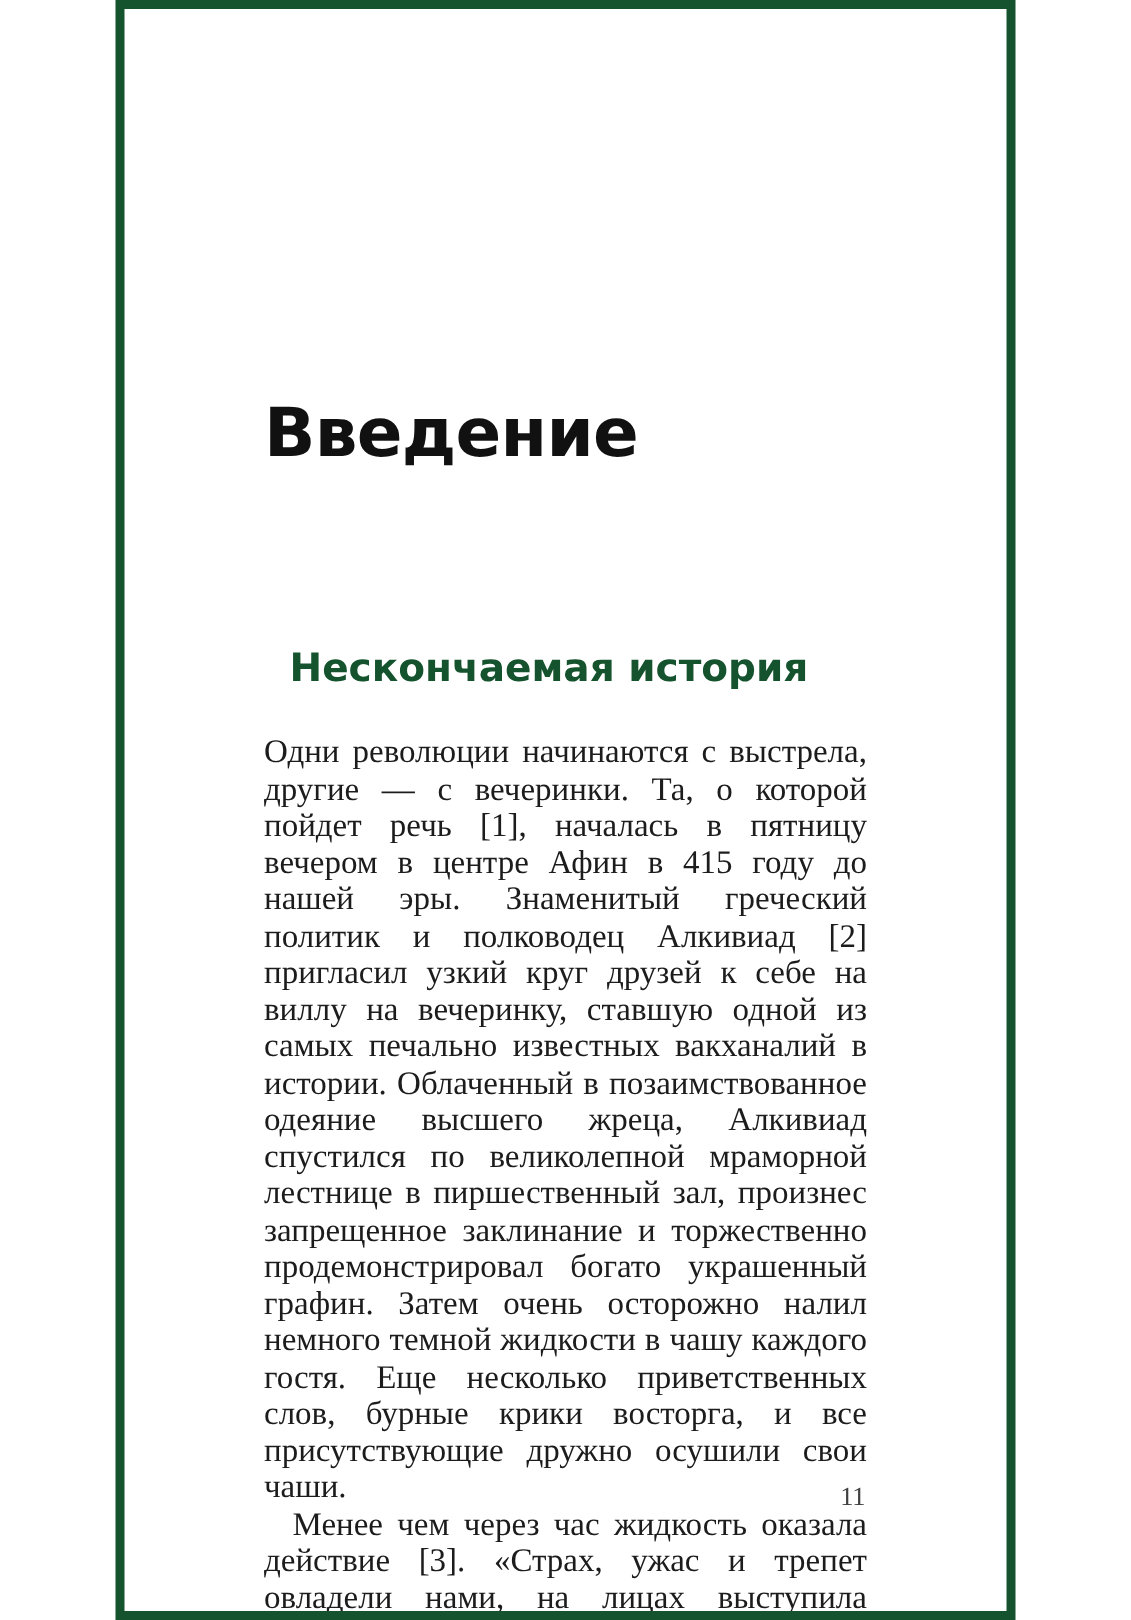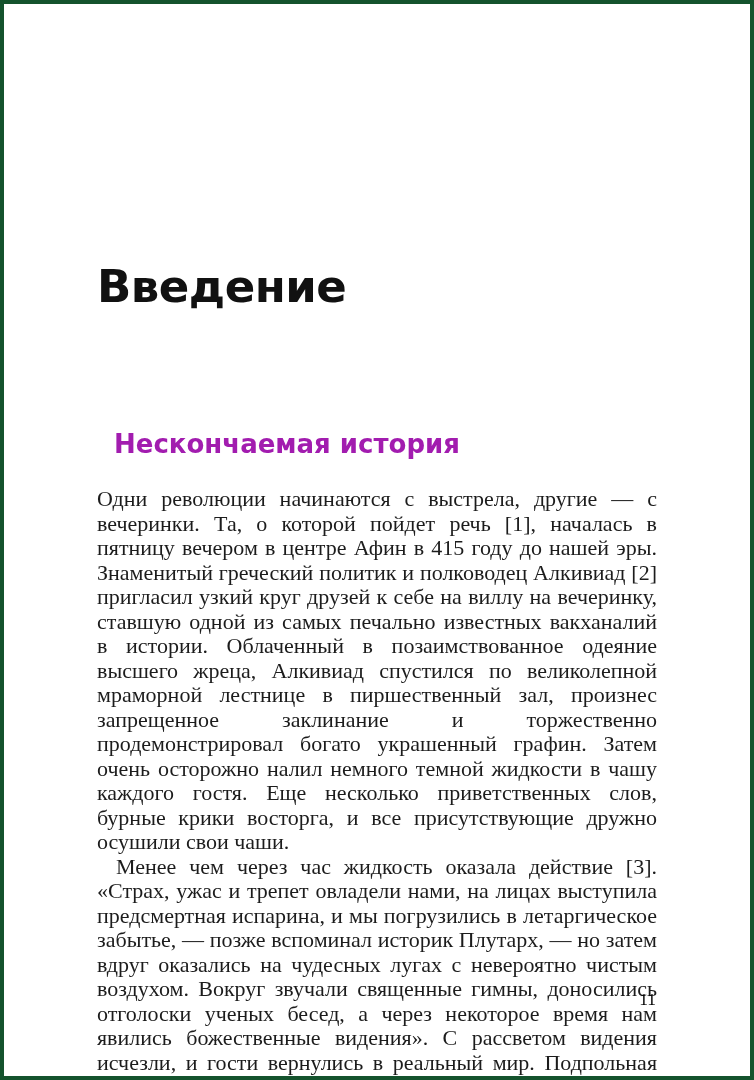--- a/index.html
+++ b/index.html
@@ -2,26 +2,26 @@
 <html lang="ru"><head>
 <meta charset="utf-8">
 <style>
   html, body {
     margin: 0;
     padding: 0;
     background: #ffffff;
   }
   .page {
     position: relative;
-    width: 754px;
+    width: 600px;
     height: 1080px;
     margin: 0 auto;
     background: #ffffff;
     box-sizing: border-box;
-    border: 4px solid #14532d;
+    border: 6px solid #14532d;
     overflow: hidden;
     color: #1a1a1a;
   }
   .content {
     position: absolute;
     left: 93px;
     right: 93px;
     top: 0;
   }
   .chapter-title {
@@ -35,21 +35,21 @@
     color: #111111;
   }
   .section-heading {
     margin: 0;
     margin-top: 118px;
     padding-left: 17px;
     font-family: "DejaVu Sans", "Liberation Sans", sans-serif;
     font-weight: 700;
     font-size: 26px;
     line-height: 1.15;
-    color: #a21caf;
+    color: #14532d;
   }
   .body-text {
     margin-top: 28px;
     font-family: "Liberation Serif", "DejaVu Serif", serif;
     font-size: 22px;
     line-height: 24.5px;
     text-align: justify;
     text-align-last: left;
     hyphens: auto;
     -webkit-hyphens: auto;
@@ -60,21 +60,21 @@
   }
   .body-text p.indented {
     text-indent: 19px;
   }
   .page-number {
     position: absolute;
     right: 94px;
     bottom: 66px;
     font-family: "Liberation Serif", "DejaVu Serif", serif;
     font-size: 17.5px;
-    color: #000000;
+    color: #404040;
   }
 </style>
 </head>
 <body>
 
 <div class="page">
   <div class="content">
     <h1 class="chapter-title">Введение</h1>
     <h2 class="section-heading">Нескончаемая история</h2>
     <div class="body-text">

